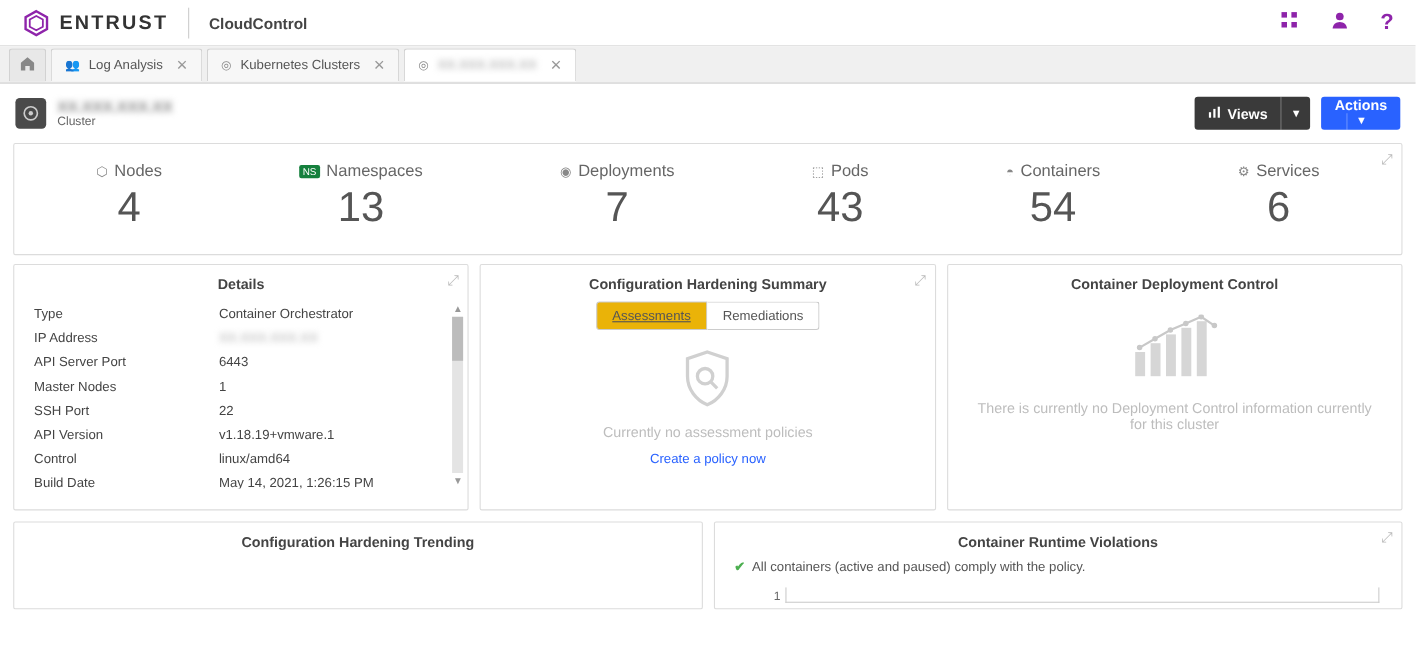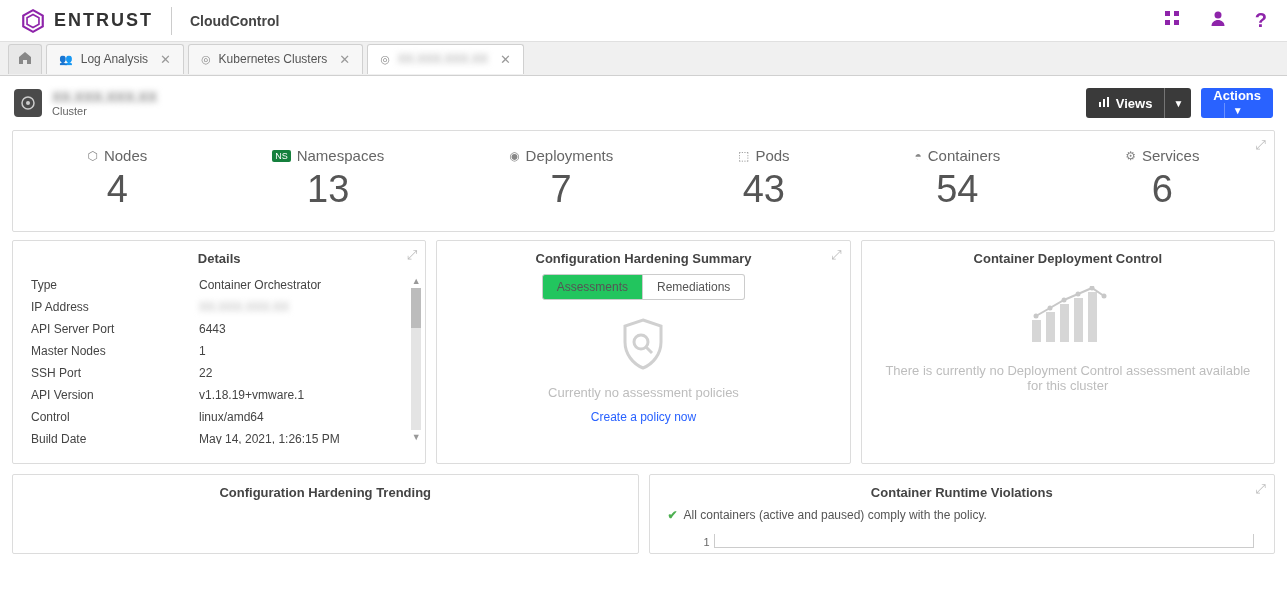--- a/index.html
+++ b/index.html
@@ -62,21 +62,21 @@
 .details-row { display: flex; padding: 4px 0; gap: 48px; }
 .details-key { width: 120px; color: #444; }
 .details-val { color: #444; }
 .details-val.blur { filter: blur(3px); color: #aaa; }
 
 
 .seg-control { display: flex; justify-content: center; margin-bottom: 10px; }
 .seg-btn { border: 1px solid #ccc; padding: 5px 14px; font-size: 12px; cursor: pointer; background: #fff; color: #555; }
 .seg-btn:first-child { border-radius: 3px 0 0 3px; }
 .seg-btn:last-child { border-radius: 0 3px 3px 0; border-left: none; }
-.seg-btn.active { background: #22c55e; }
+.seg-btn.active { background: #eab308; text-decoration: underline; }
 .empty-state { text-align: center; color: #bdbdbd; padding: 6px 20px 0 20px; }
 .empty-icon { margin: 0 auto 10px auto; width: 56px; height: 56px; }
 .empty-text { font-size: 13px; color: #bdbdbd; }
 .empty-link { display: block; margin-top: 10px; color: #2962ff; font-size: 12px; cursor: pointer; }
 
 
 .empty-chart-icon { margin: 6px auto 14px auto; width: 84px; height: 60px; }
 
 
 .panels2 { display: grid; grid-template-columns: 1fr 1fr; gap: 10px; margin: 0 12px 0 12px; }
@@ -297,21 +297,21 @@
           <rect x="48" y="12" width="9" height="44" fill="#d6d6d6"></rect>
           <rect x="62" y="6" width="9" height="50" fill="#d6d6d6"></rect>
           <polyline points="10,30 24,22 38,14 52,8 66,2 78,10" fill="none" stroke="#c8c8c8" stroke-width="2"></polyline>
           <circle cx="10" cy="30" r="2.5" fill="#c8c8c8"></circle>
           <circle cx="24" cy="22" r="2.5" fill="#c8c8c8"></circle>
           <circle cx="38" cy="14" r="2.5" fill="#c8c8c8"></circle>
           <circle cx="52" cy="8" r="2.5" fill="#c8c8c8"></circle>
           <circle cx="66" cy="2" r="2.5" fill="#c8c8c8"></circle>
           <circle cx="78" cy="10" r="2.5" fill="#c8c8c8"></circle>
         </svg>
-      <div class="empty-text">There is currently no Deployment Control assessment available for this cluster</div>
+      <div class="empty-text">There is currently no Deployment Control information currently for this cluster</div>
     </div>
   </div>
 
 </div>
 
 <div class="panels2">
   <div class="panel2">
     <div class="panel-title">Configuration Hardening Trending</div>
   </div>
   <div class="panel2">

